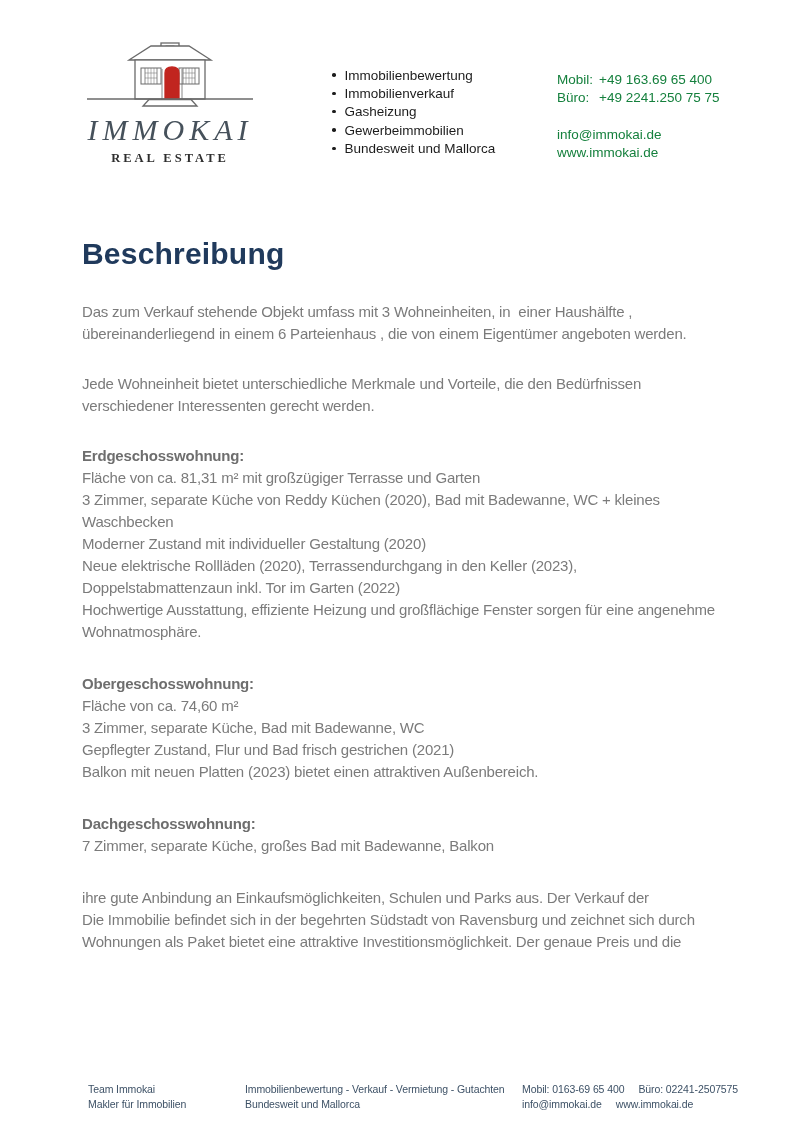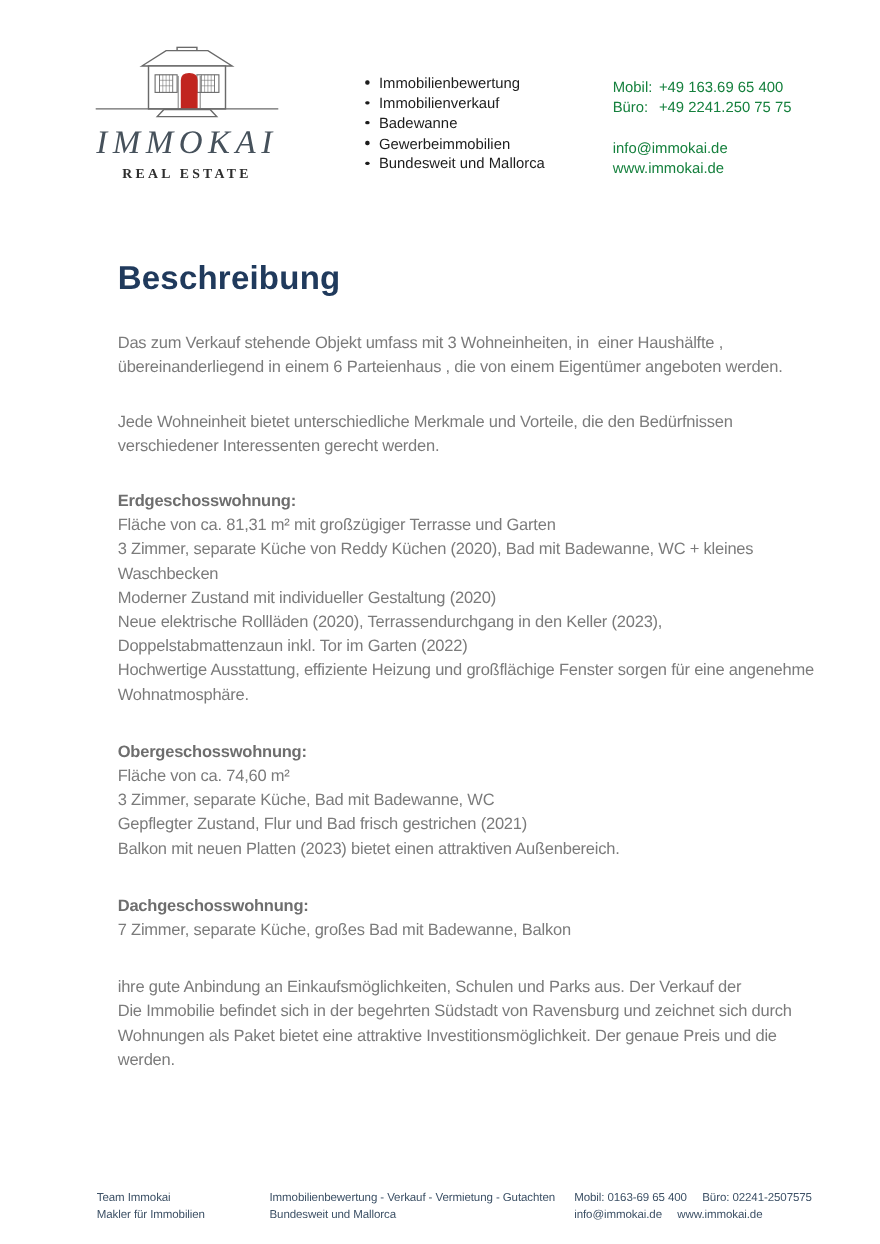--- a/index.html
+++ b/index.html
@@ -19,21 +19,21 @@
                color:#1c1c1c;white-space:nowrap;}
   .dot{width:3.5px;height:3.5px;border-radius:50%;background:#1c1c1c;
        margin-right:9px;flex:0 0 auto;}
 
   .contact{position:absolute;left:557px;top:50px;font-size:13.5px;color:#15803d;margin-top:21px;}
   .contact .row{height:18.3px;line-height:18.3px;white-space:nowrap;}
   .contact .lbl{display:inline-block;min-width:42px;}
   .contact .spacer{height:18.3px;}
 
   
-  .content{position:absolute;left:82px;top:237px;width:670px;color:#7b7b7b;margin-left:25px;}
+  .content{position:absolute;left:82px;top:237px;width:670px;color:#7b7b7b;}
   h1.doc-title{font-size:30px;line-height:34px;font-weight:bold;color:#203a5c;
                margin:0 0 30px 0;letter-spacing:0.2px;}
   .ln{font-size:15px;line-height:22px;letter-spacing:-0.2px;white-space:pre;}
   .para{margin:0 0 28px 0;}
   .section{margin:0 0 30px 0;}
   .section-title{font-size:15px;line-height:22px;font-weight:bold;color:#6e6e6e;
                  letter-spacing:-0.2px;white-space:pre;}
 
   
   .pagefooter{position:absolute;left:88px;top:1082px;right:20px;display:flex;
@@ -94,21 +94,21 @@
       <li>
         <span class="dot"></span>
         <span>Immobilienbewertung</span>
       </li>
       <li>
         <span class="dot"></span>
         <span>Immobilienverkauf</span>
       </li>
       <li>
         <span class="dot"></span>
-        <span>Badewanne</span>
+        <span>Gasheizung</span>
       </li>
       <li>
         <span class="dot"></span>
         <span>Gewerbeimmobilien</span>
       </li>
       <li>
         <span class="dot"></span>
         <span>Bundesweit und Mallorca</span>
       </li>
     </ul>
@@ -161,21 +161,20 @@
 
     <div class="section">
       <div class="section-title">Dachgeschosswohnung:</div>
       <div class="ln">7 Zimmer, separate Küche, großes Bad mit Badewanne, Balkon</div>
     </div>
 
     <div class="para">
       <div class="ln">ihre gute Anbindung an Einkaufsmöglichkeiten, Schulen und Parks aus. Der Verkauf der</div>
       <div class="ln">Die Immobilie befindet sich in der begehrten Südstadt von Ravensburg und zeichnet sich durch</div>
       <div class="ln">Wohnungen als Paket bietet eine attraktive Investitionsmöglichkeit. Der genaue Preis und die</div>
-      <div class="ln">werden.</div>
     </div>
   </main>
 
   <footer class="pagefooter">
     <div class="fcol1">
       <div class="frow">Team Immokai</div>
       <div class="frow">Makler für Immobilien</div>
     </div>
     <div class="fcol2">
       <div class="frow">Immobilienbewertung - Verkauf  - Vermietung - Gutachten</div>

